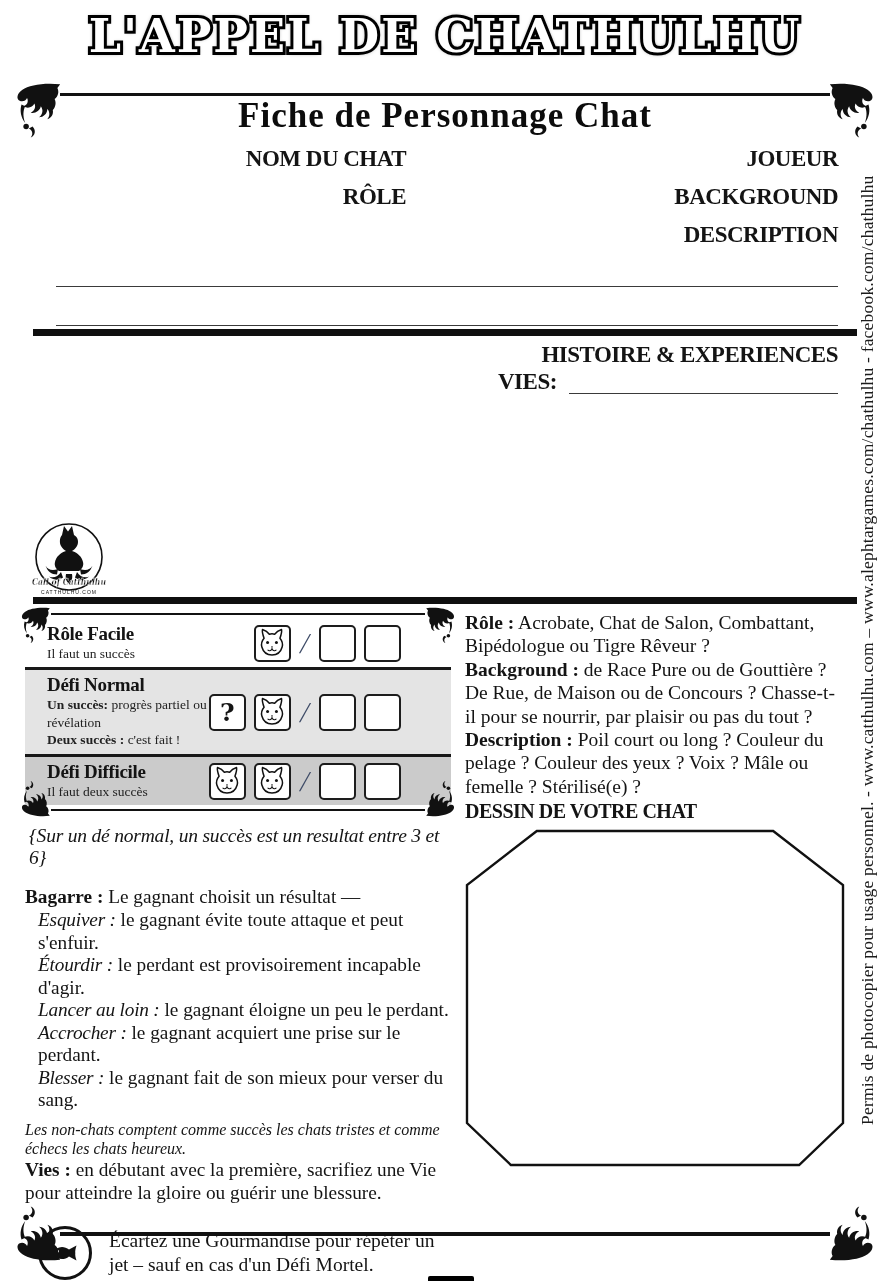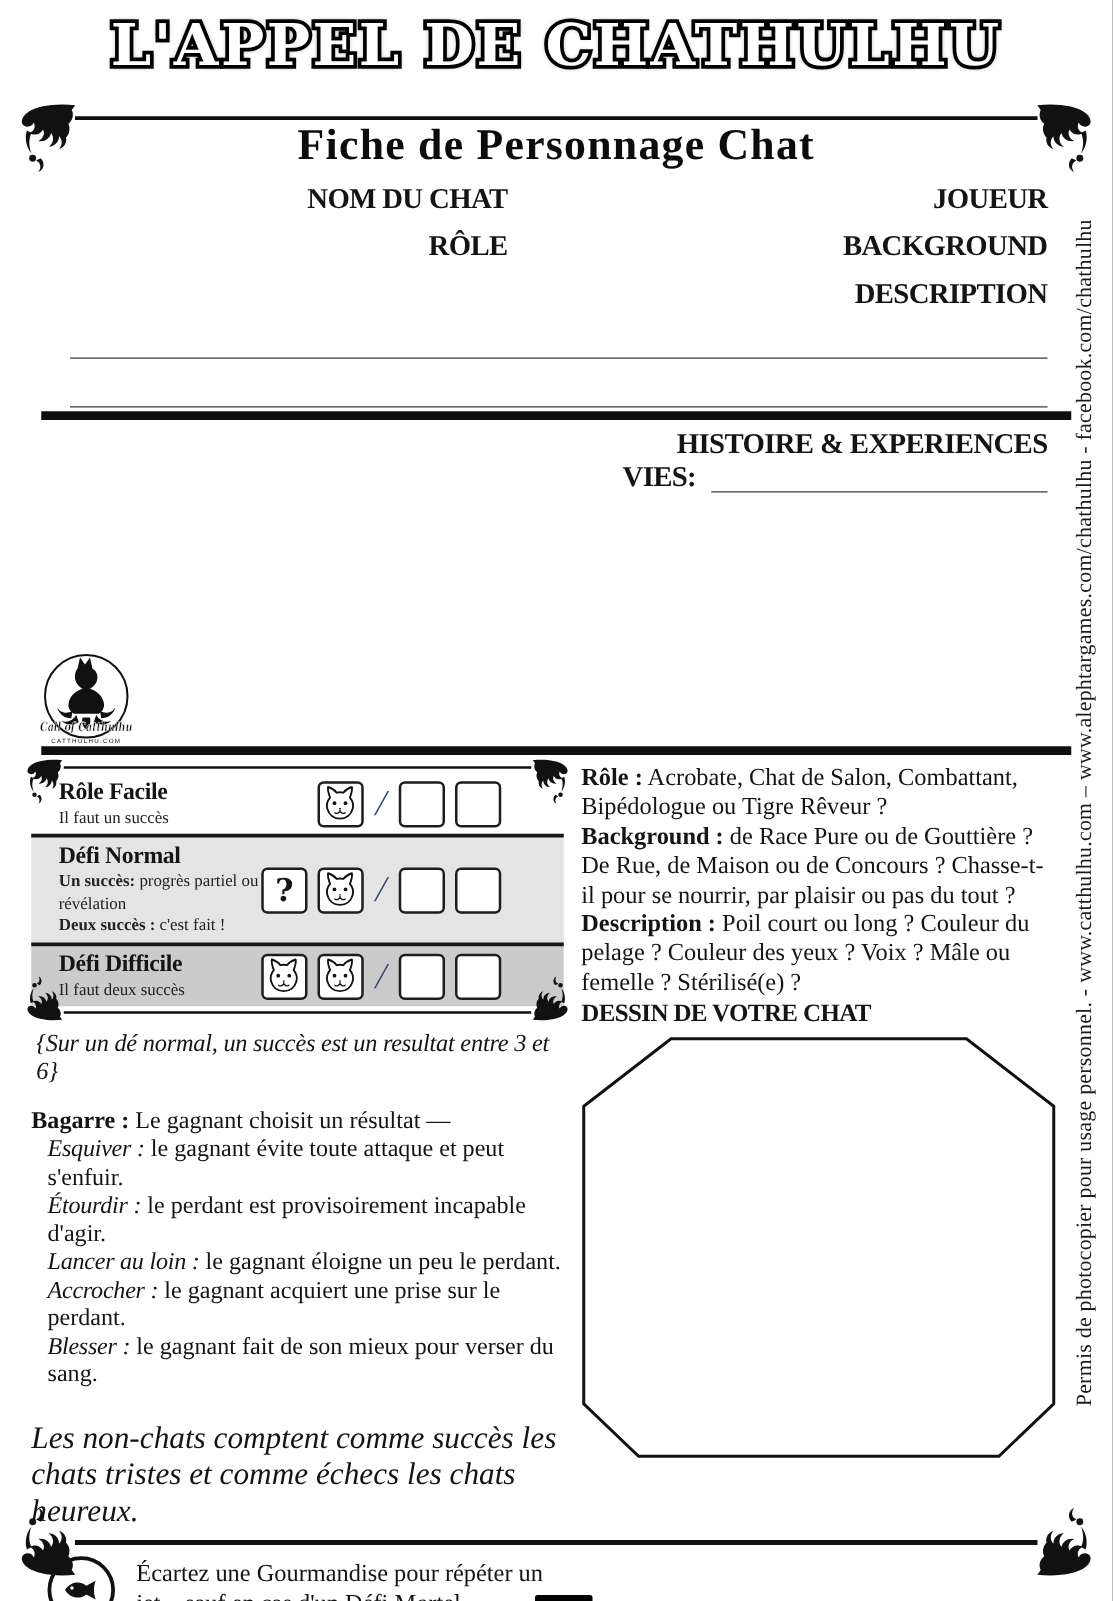--- a/index.html
+++ b/index.html
@@ -79,21 +79,21 @@
     background:#fff; display:flex; align-items:center; justify-content:center; box-sizing:border-box;
   }
   .icon-box .q { font-size:25px; font-weight:700; font-family:"DejaVu Serif", serif; }
   .cat-svg { width:30px; height:30px; }
   .slash { font-size:29px; color:#3d4a66; transform:skewX(-12deg); margin:0 2px; font-weight:400; }
   .dice-note { margin:12px 0 12px 4px; font-style:italic; font-size:19.5px; letter-spacing:-0.2px; }
   
   .bagarre { margin-top:17px; font-size:19.3px; line-height:1.17; }
   .bagarre .opt { margin-left:13px; }
   .bagarre .opt i { letter-spacing:-0.2px; }
-  .non-chats { font-style:italic; margin-top:24px; font-size:25px; line-height:1.17; }
+  .non-chats { font-style:italic; margin-top:9px; font-size:16px; line-height:1.17; }
   .vies-para { margin-top:1px; font-size:19.3px; line-height:1.17; }
   .fish-row { margin-top:21px; display:flex; align-items:center; gap:17px; padding-left:13px; }
   .fish-circle {
     width:48px; height:48px; border:3px solid #111; border-radius:50%;
     display:flex; align-items:center; justify-content:center; flex:none; background:#fff;
   }
   .fish-circle svg { width:32px; height:22px; }
   .fish-text { font-size:19.5px; line-height:1.2; }
   
   .rc-par { margin:0; font-size:19.5px; line-height:1.2; }
@@ -302,20 +302,21 @@
       <div class="bagarre">
         <div class="bagarre-intro"><b>Bagarre :</b><span> Le gagnant choisit un résultat —</span></div>
         <div class="opt"><i>Esquiver :</i><span> le gagnant évite toute attaque et peut s'enfuir.</span></div>
         <div class="opt"><i>Étourdir :</i><span> le perdant est provisoirement incapable d'agir.</span></div>
         <div class="opt"><i>Lancer au loin :</i><span> le gagnant éloigne un peu le perdant.</span></div>
         <div class="opt"><i>Accrocher :</i><span> le gagnant acquiert une prise sur le perdant.</span></div>
         <div class="opt"><i>Blesser :</i><span> le gagnant fait de son mieux pour verser du sang.</span></div>
       </div>
 
       <div class="non-chats">Les non-chats comptent comme succès les chats tristes et comme échecs les chats heureux.</div>
+      <div class="vies-para"><b>Vies :</b><span> en débutant avec la première, sacrifiez une Vie pour atteindre la gloire ou guérir une blessure.</span></div>
 
       <div class="fish-row">
         <span class="fish-circle">
           <svg viewBox="0 0 32 22">
               <use href="#fish"></use>
             </svg>
         </span>
         <span class="fish-text">Écartez une Gourmandise pour répéter un jet – sauf en cas d'un Défi Mortel.</span>
       </div>
     </div>

